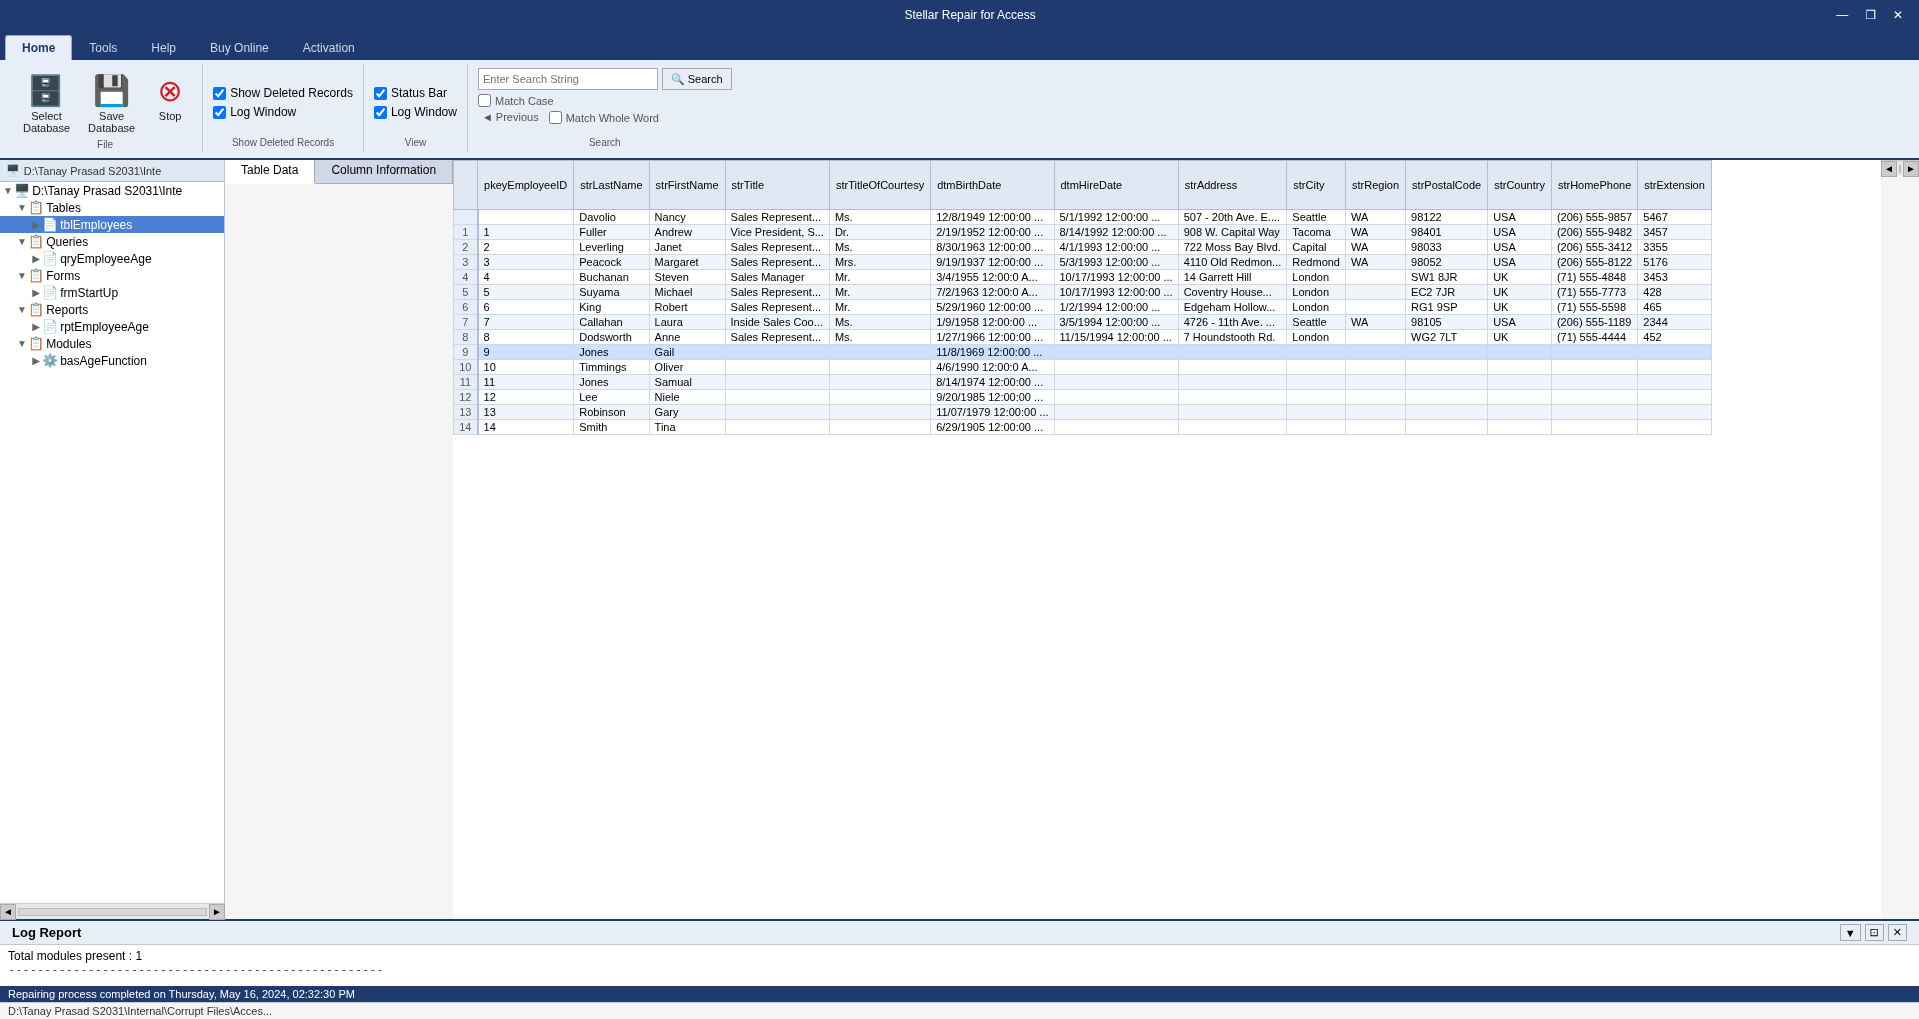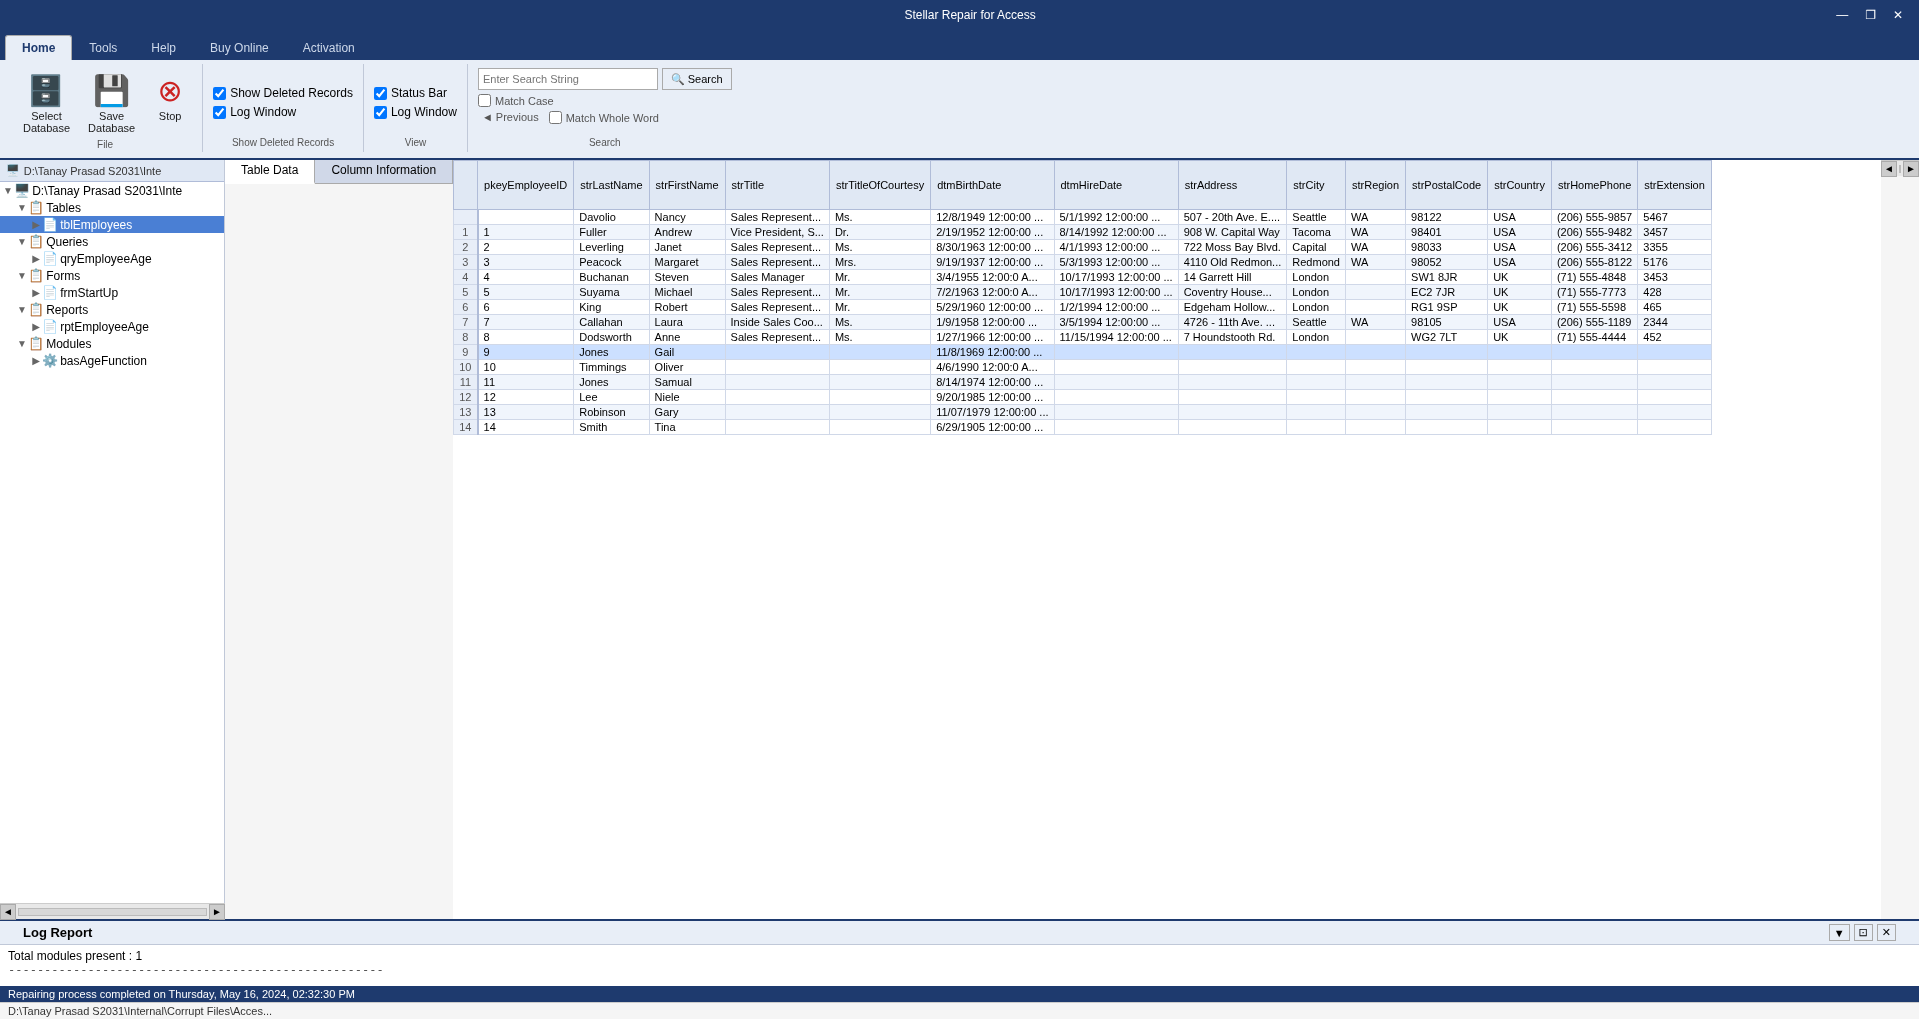--- a/index.html
+++ b/index.html
@@ -218,21 +218,21 @@
     .log-panel {
       height: 100px;
       background: white;
       border-top: 2px solid #1e3a6e;
       display: flex;
       flex-direction: column;
     }
     .log-header {
       background: #e8eef7;
       border-bottom: 1px solid #c0c8d8;
-      padding: 3px 23px;
+      padding: 3px 12px;
       display: flex;
       align-items: center;
       justify-content: space-between;
       font-weight: bold;
       font-size: 13px;
     }
     .log-header-controls { display: flex; gap: 4px; }
     .log-ctrl-btn { background: none; border: 1px solid #aaa; cursor: pointer; padding: 1px 4px; font-size: 11px; }
     .log-content { padding: 4px 8px; flex: 1; overflow-y: auto; font-size: 12px; }
     .log-separator { color: #555; font-family: monospace; }

